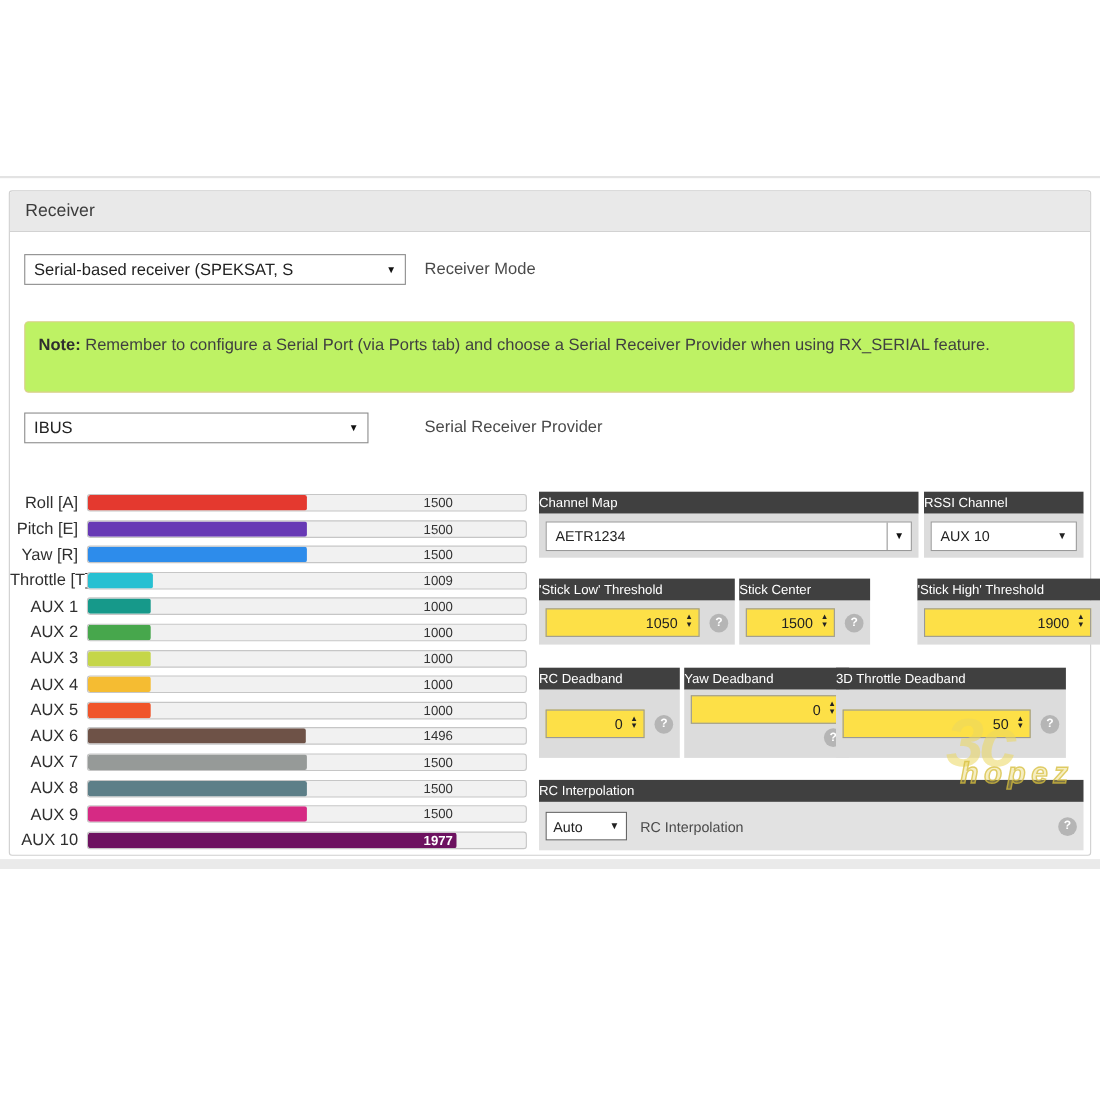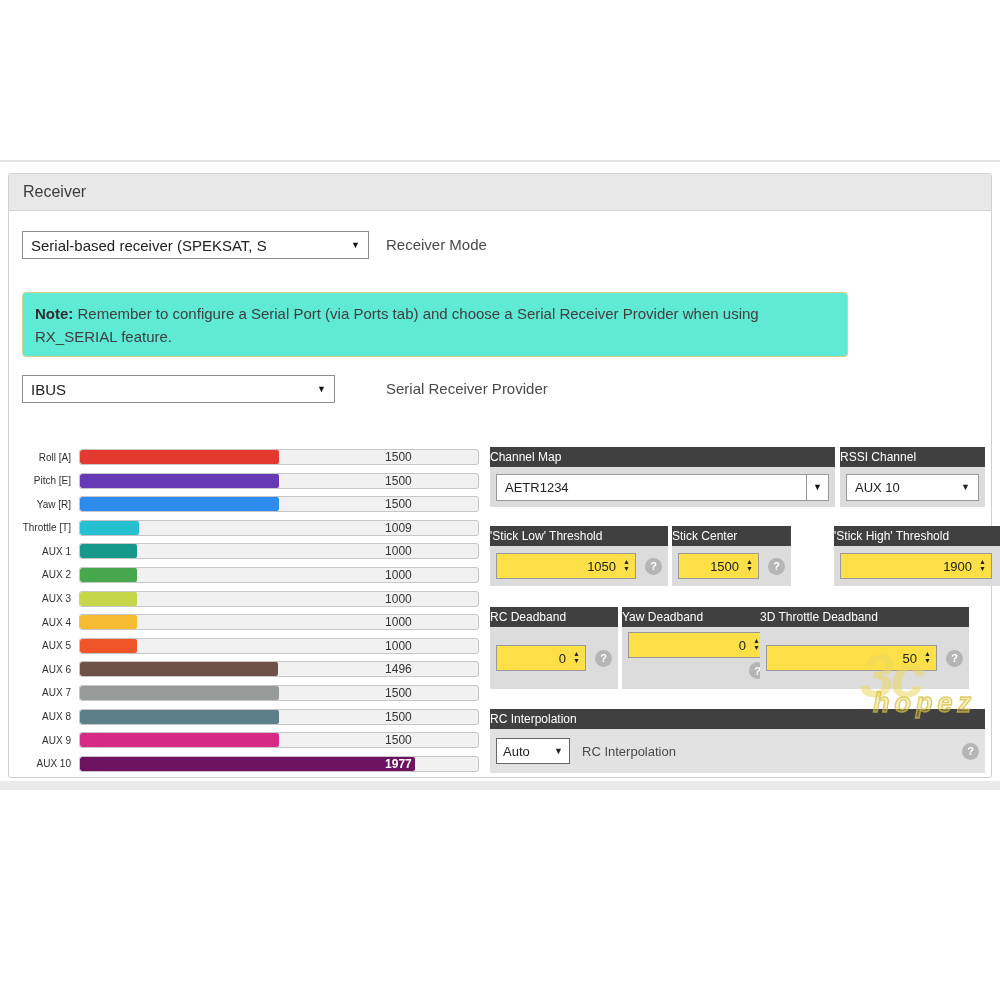--- a/index.html
+++ b/index.html
@@ -20,29 +20,29 @@
   
   .select { background:#fff; border:1px solid #8c8c8c; height:28px; display:flex;
     align-items:center; font-size:15px; color:#222; padding:0 8px; position:relative; }
   .select .arrow { margin-left:auto; font-size:9px; color:#111; }
 
   .mode-select { position:absolute; left:13px; top:57px; width:347px; }
   .mode-label { position:absolute; left:377px; top:57px; height:28px; line-height:28px; font-size:15px; color:#4a4a4a; }
   .provider-select { position:absolute; left:13px; top:201px; width:313px; }
   .provider-label { position:absolute; left:377px; top:201px; height:28px; line-height:28px; font-size:15px; color:#4a4a4a; }
 
-  .note { position:absolute; left:13px; top:118px; width:826px; height:65px;
-    background:#5eead4; border:1px solid #dbce8e; border-radius:4px;
+  .note { position:absolute; left:13px; top:118px; width:955px; height:65px;
+    background:#bef264; border:1px solid #dbce8e; border-radius:4px;
     padding:9px 12px; font-size:15px; line-height:23px; color:#404040; }
   .note b { color:#2e2e2e; }
 
   
   .channels { position:absolute; left:0; top:275px; width:470px; }
   .ch-row { display:flex; align-items:center; height:16px; margin-bottom:7.6px; }
-  .ch-label { width:70px; text-align:right; padding-right:8px; font-size:10px; color:#2f2f2f; white-space:nowrap; }
+  .ch-label { width:70px; text-align:right; padding-right:8px; font-size:15px; color:#2f2f2f; white-space:nowrap; }
   .meter { flex:1; height:16px; border:1px solid #c6c6c6; background:#f1f1f1;
     border-radius:3px; position:relative; overflow:hidden; }
   .fill { position:absolute; left:0; top:0; bottom:0; border-radius:2px; }
   .ch-val { position:absolute; top:0; left:60%; width:40%; text-align:center;
     font-size:12px; line-height:15px; color:#333; }
   .ch-val.inside { color:#fff; font-weight:bold; }
 
   
   .rsection { position:absolute; }
   .col { position:absolute; top:0; }

